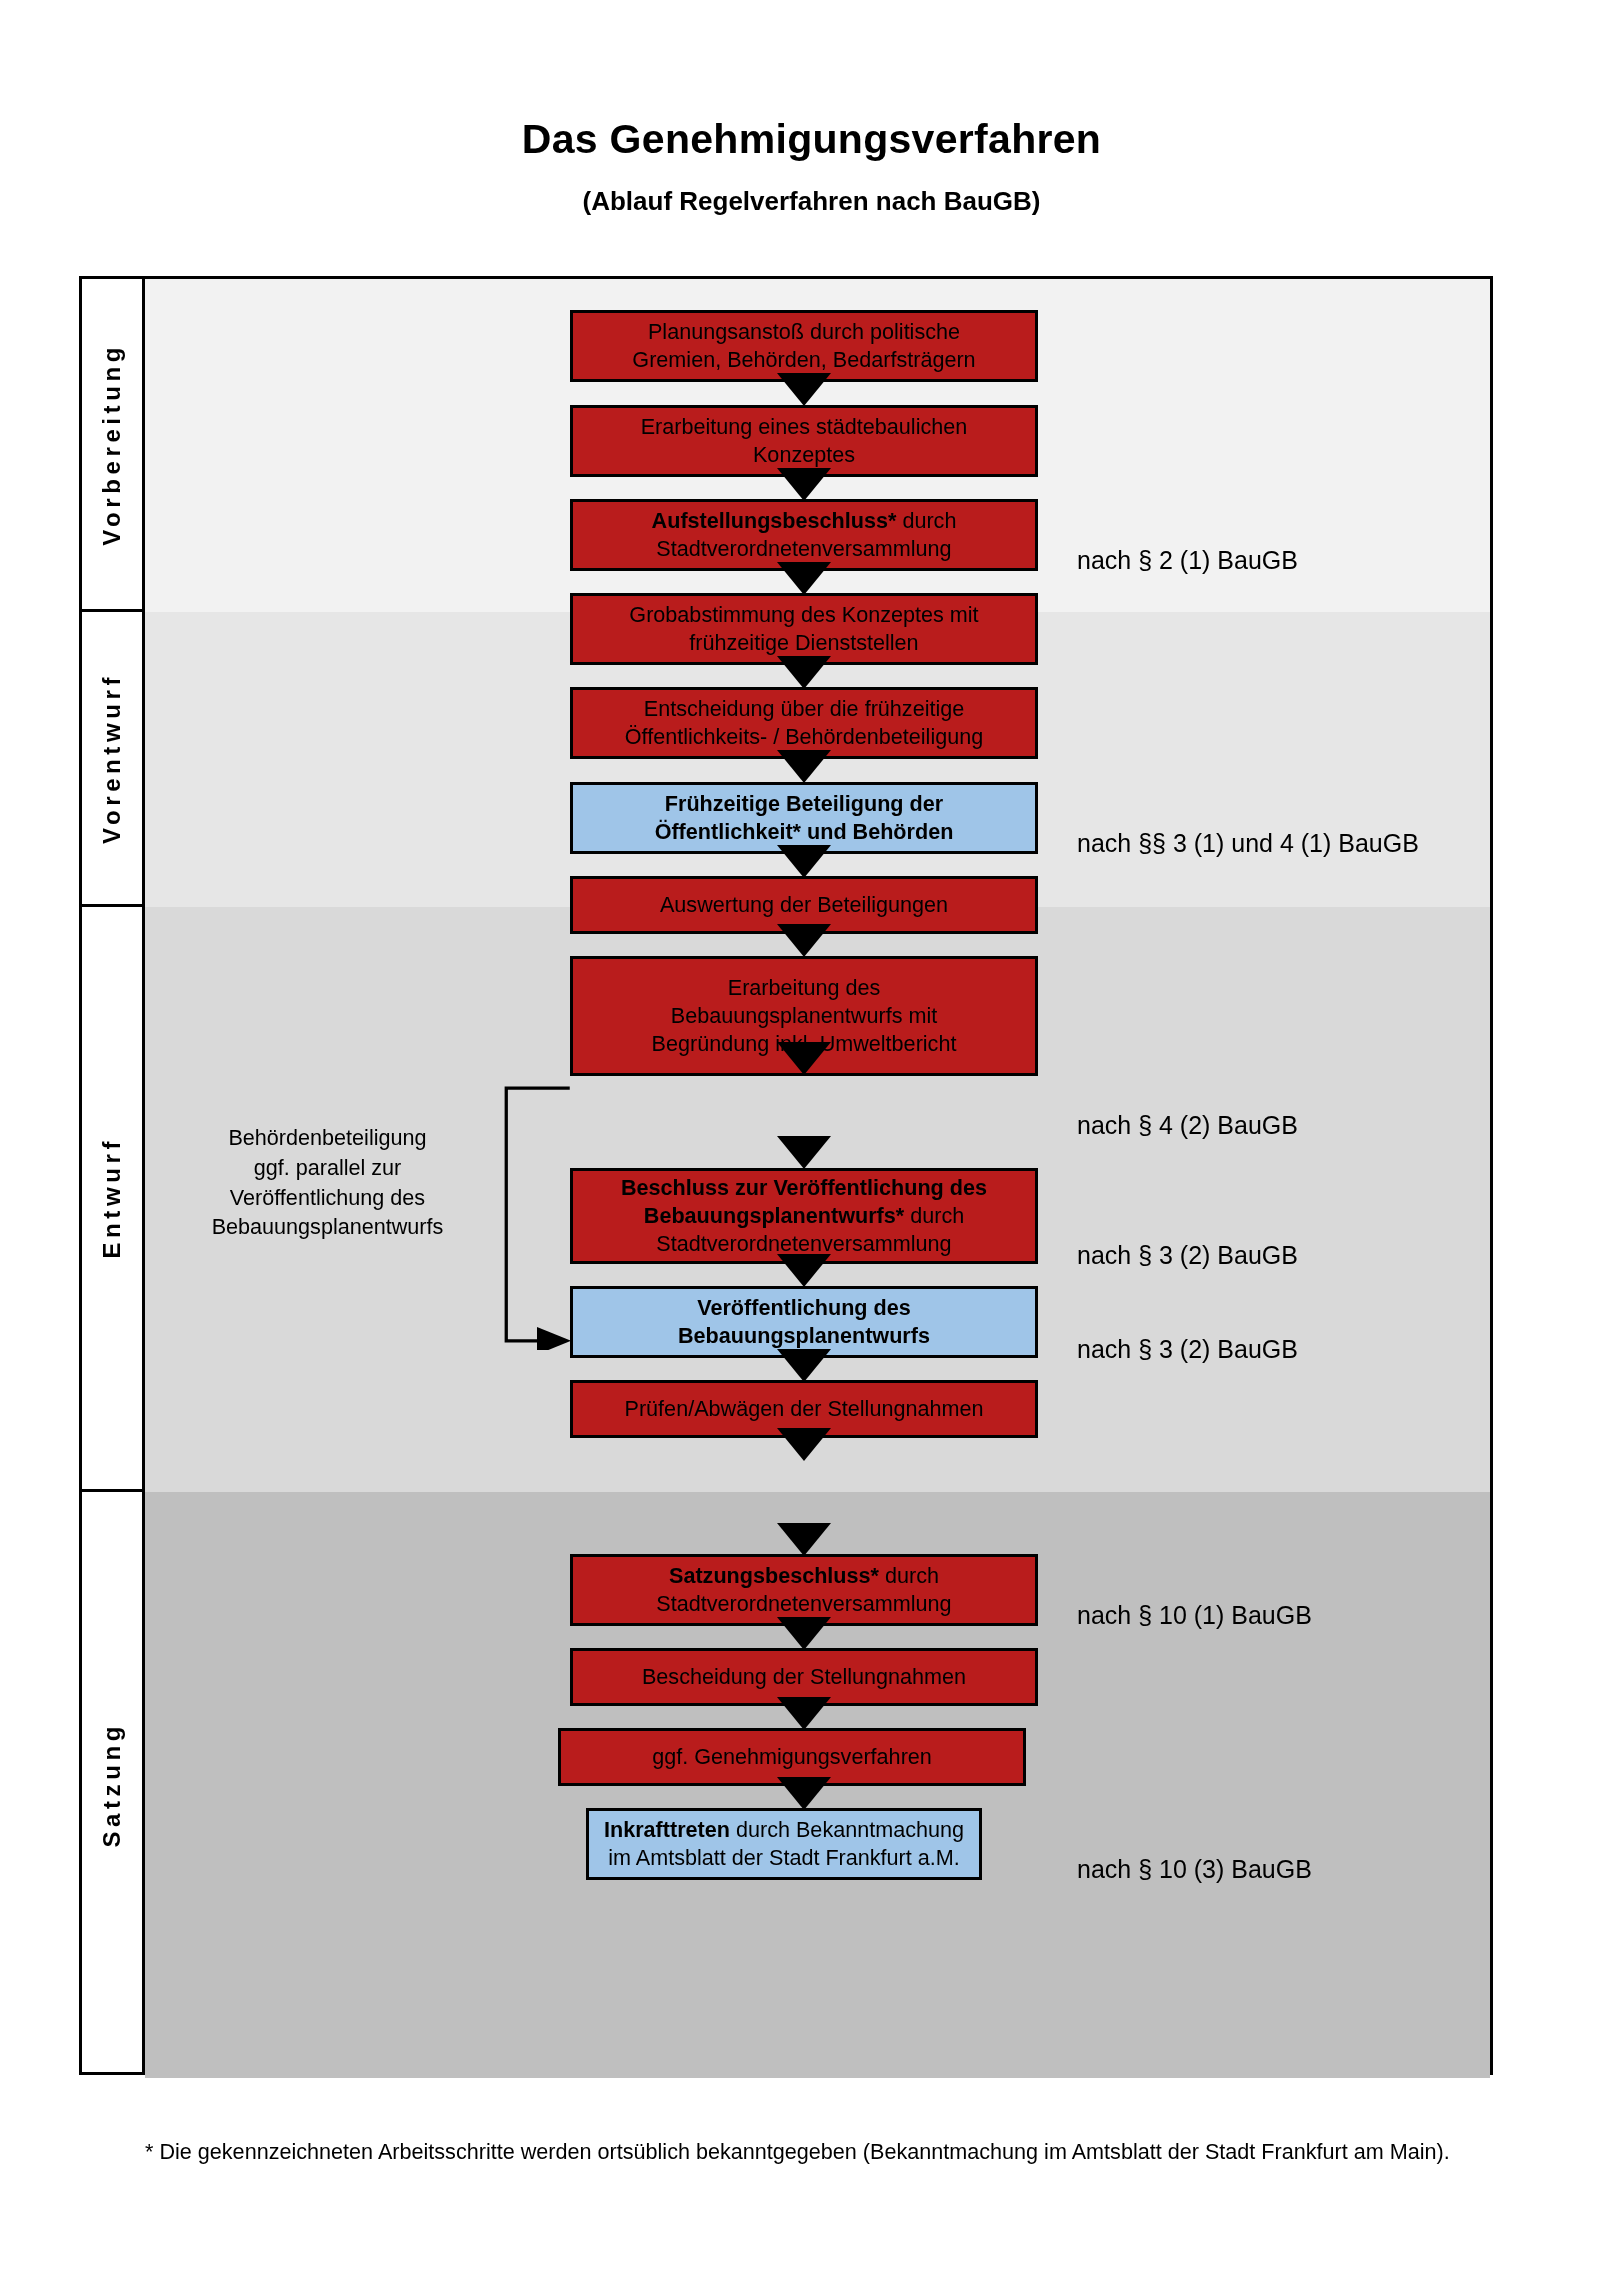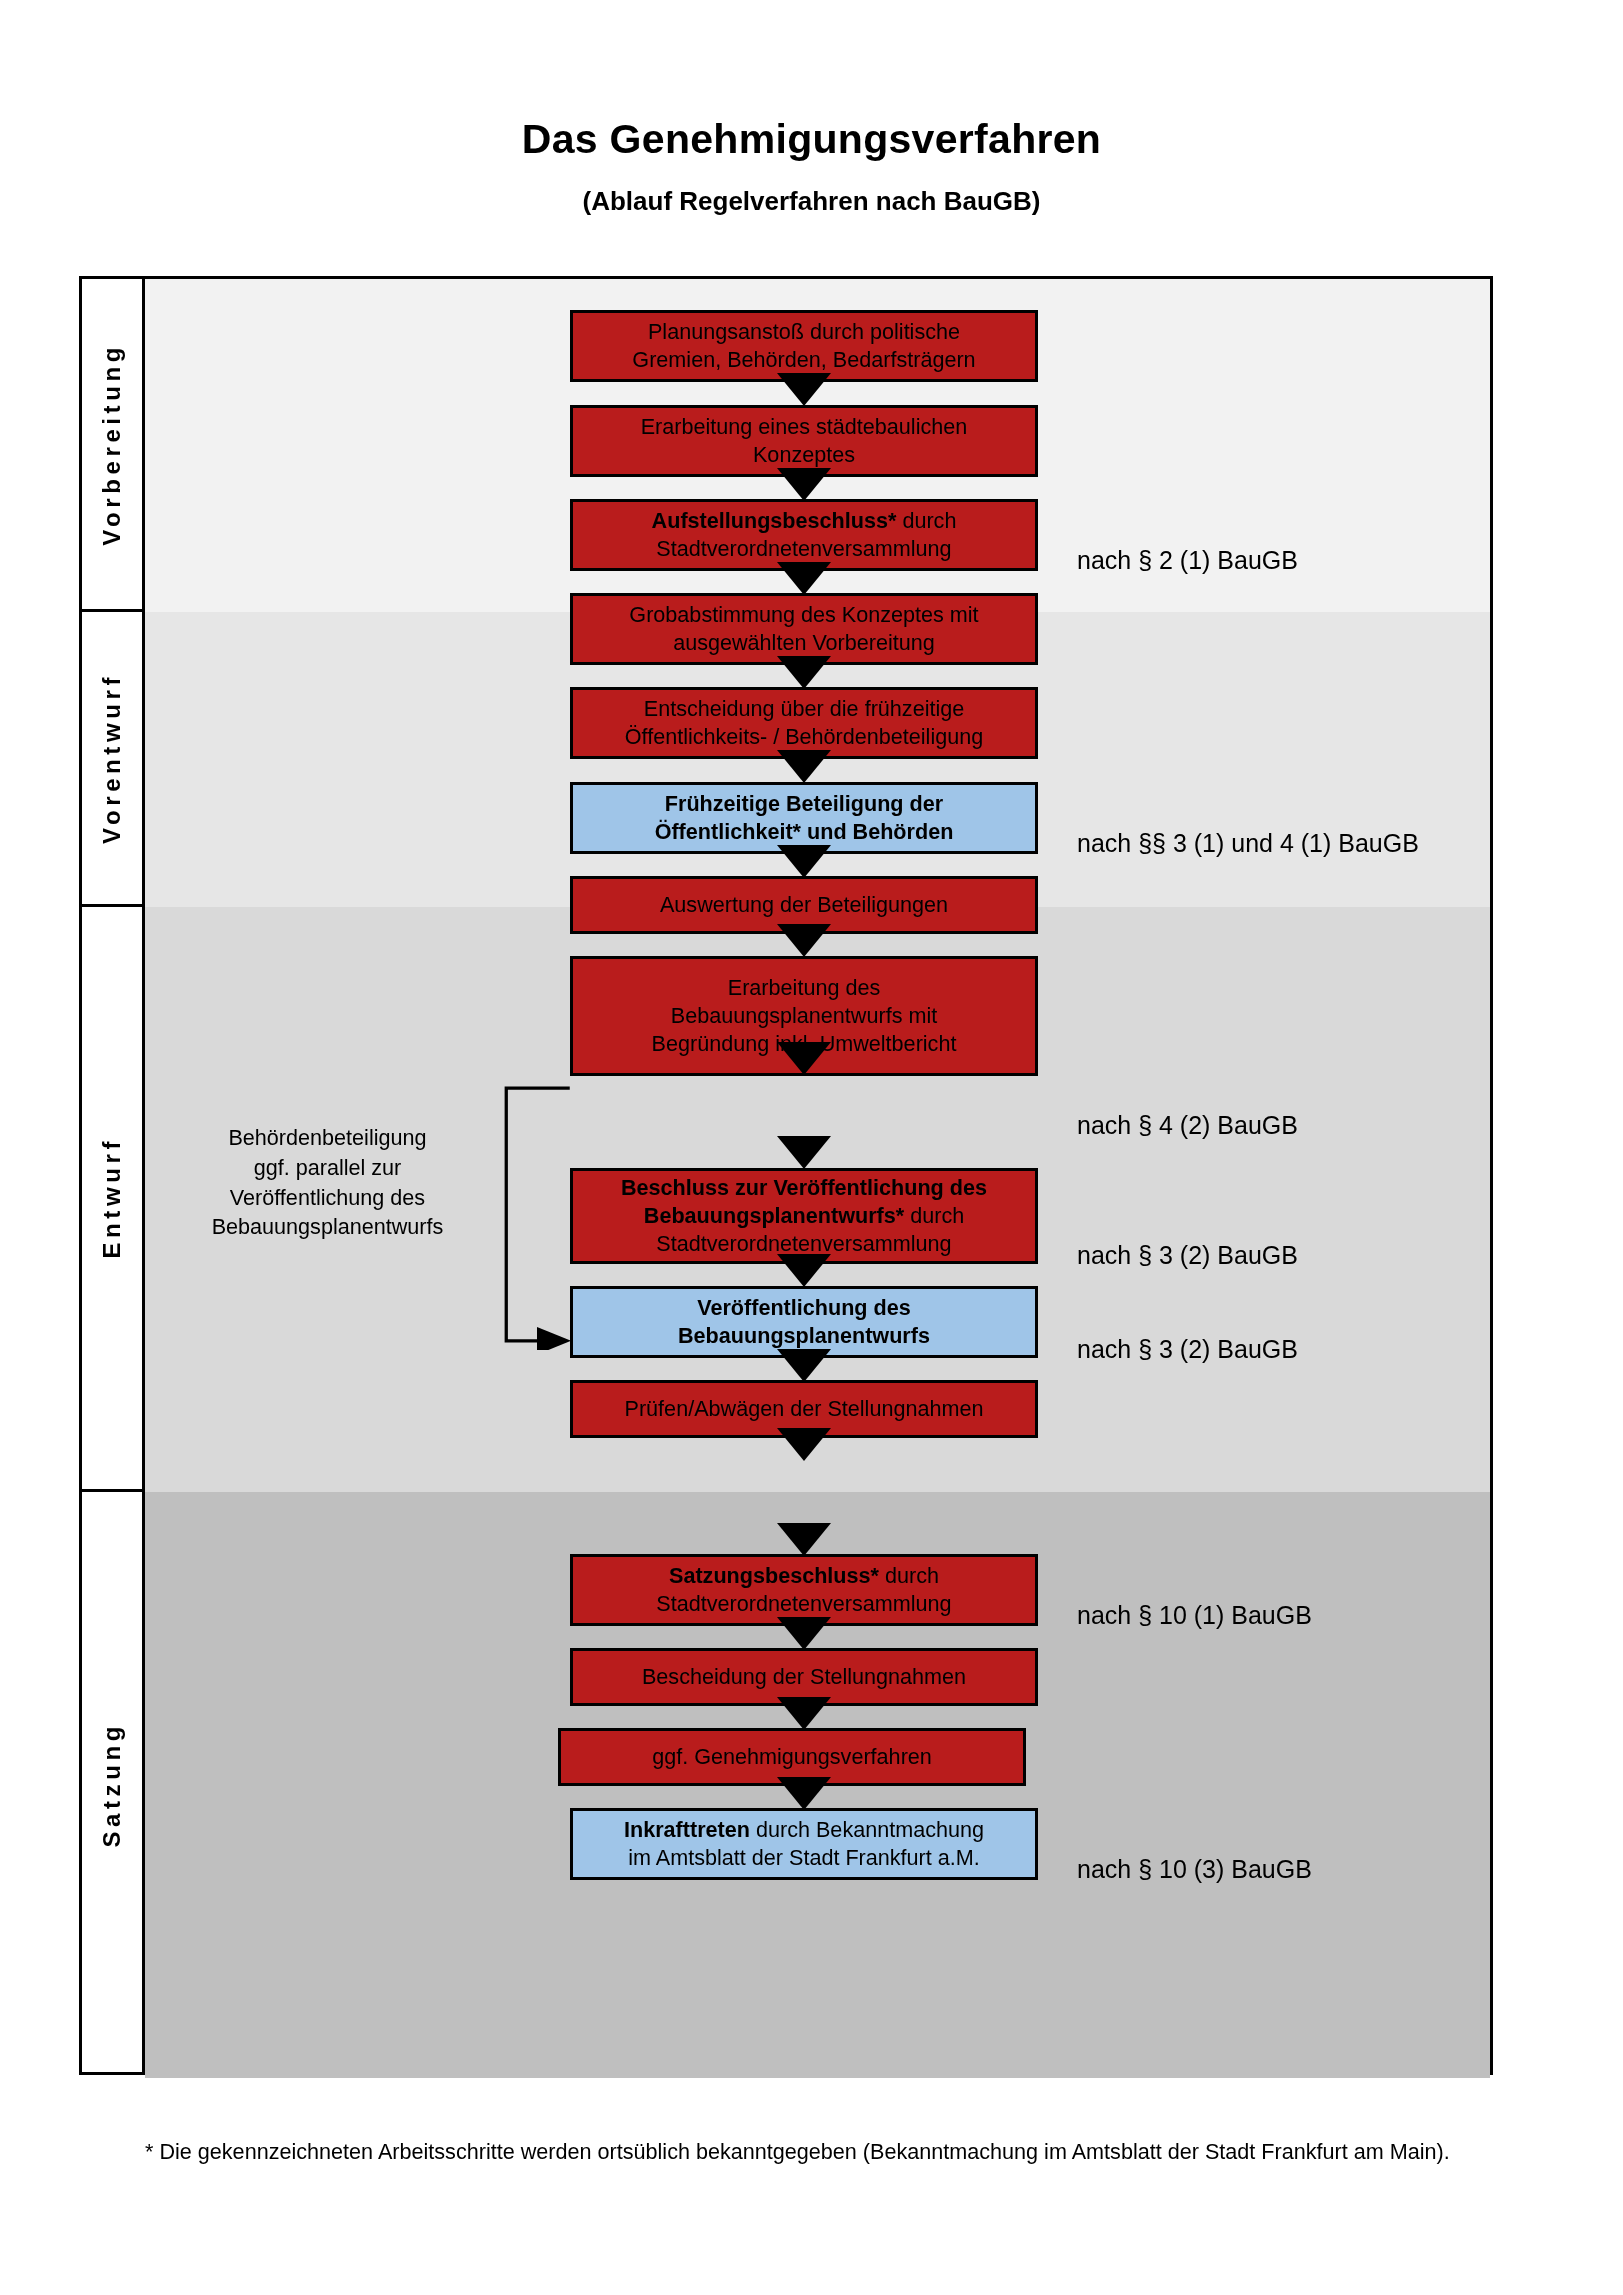--- a/index.html
+++ b/index.html
@@ -218,21 +218,21 @@
         <span class="ln">Konzeptes</span>
       </div>
       <div class="flow-arrow" style="left: 695px; top: 189px;"></div>
       <div class="proc-box" style="left: 488px; top: 220px; width: 468px; height: 72px;">
         <span class="ln"><span class="b">Aufstellungsbeschluss*</span> durch</span>
         <span class="ln">Stadtverordnetenversammlung</span>
       </div>
       <div class="flow-arrow" style="left: 695px; top: 283px;"></div>
       <div class="proc-box" style="left: 488px; top: 314px; width: 468px; height: 72px;">
         <span class="ln">Grobabstimmung des Konzeptes mit</span>
-        <span class="ln">ausgewählten Vorbereitung</span>
+        <span class="ln">frühzeitige Dienststellen</span>
       </div>
       <div class="flow-arrow" style="left: 695px; top: 377px;"></div>
       <div class="proc-box" style="left: 488px; top: 408px; width: 468px; height: 72px;">
         <span class="ln">Entscheidung über die frühzeitige</span>
         <span class="ln">Öffentlichkeits- / Behördenbeteiligung</span>
       </div>
       <div class="flow-arrow" style="left: 695px; top: 471px;"></div>
       <div class="proc-box highlight" style="left: 488px; top: 503px; width: 468px; height: 72px;">
         <span class="ln b">Frühzeitige Beteiligung der</span>
         <span class="ln b">Öffentlichkeit* und Behörden</span>
@@ -271,21 +271,21 @@
       </div>
       <div class="flow-arrow" style="left: 695px; top: 1338px;"></div>
       <div class="proc-box" style="left: 488px; top: 1369px; width: 468px; height: 58px;">
         <span class="ln">Bescheidung der Stellungnahmen</span>
       </div>
       <div class="flow-arrow" style="left: 695px; top: 1418px;"></div>
       <div class="proc-box" style="left: 476px; top: 1449px; width: 468px; height: 58px;">
         <span class="ln">ggf. Genehmigungsverfahren</span>
       </div>
       <div class="flow-arrow" style="left: 695px; top: 1498px;"></div>
-      <div class="proc-box highlight" style="left: 488px; top: 1529px; width: 468px; height: 72px;">
+      <div class="proc-box highlight" style="left: 504px; top: 1529px; width: 396px; height: 72px;">
         <span class="ln"><span class="b">Inkrafttreten</span> durch Bekanntmachung</span>
         <span class="ln">im Amtsblatt der Stadt Frankfurt a.M.</span>
       </div>
       <div class="legal-ref" style="left: 995px; top: 266px;">nach § 2 (1) BauGB</div>
       <div class="legal-ref" style="left: 995px; top: 549px;">nach §§ 3 (1) und 4 (1) BauGB</div>
       <div class="legal-ref" style="left: 995px; top: 831px;">nach § 4 (2) BauGB</div>
       <div class="legal-ref" style="left: 995px; top: 961px;">nach § 3 (2) BauGB</div>
       <div class="legal-ref" style="left: 995px; top: 1055px;">nach § 3 (2) BauGB</div>
       <div class="legal-ref" style="left: 995px; top: 1321px;">nach § 10 (1) BauGB</div>
       <div class="legal-ref" style="left: 995px; top: 1575px;">nach § 10 (3) BauGB</div>

